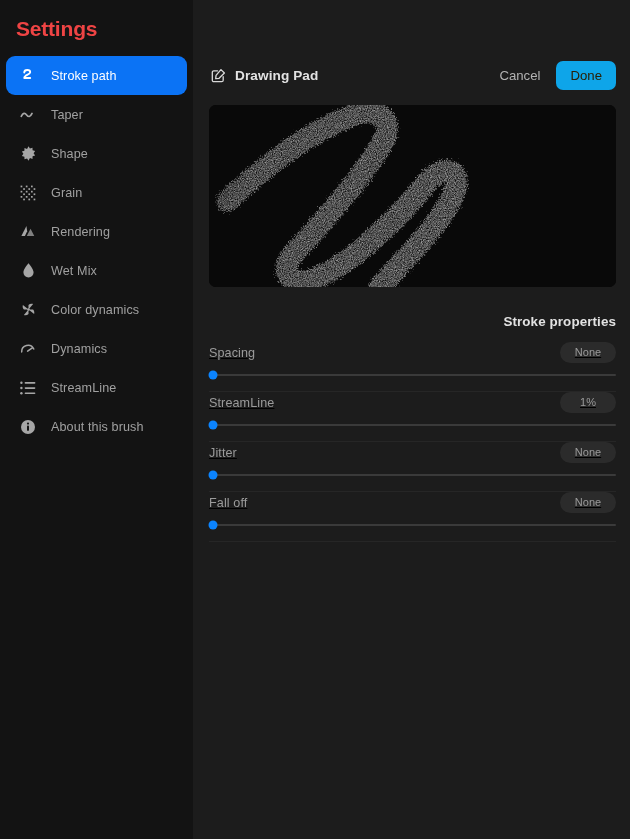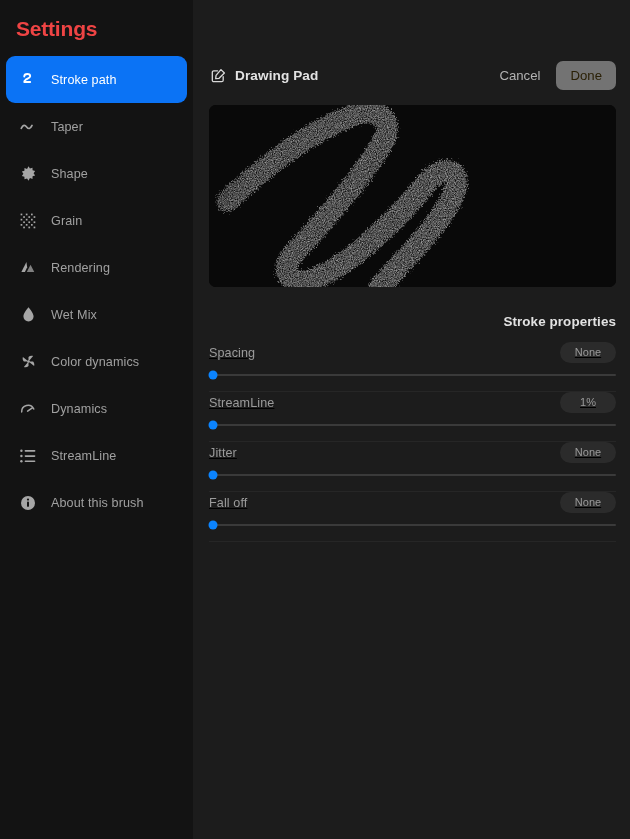--- a/index.html
+++ b/index.html
@@ -35,21 +35,21 @@
     color: #ef4444;
     letter-spacing: -0.2px;
     padding: 0 0 0 16px;
     line-height: 30px;
     margin-bottom: 12px;
   }
   .nav-list { list-style: none; }
   .nav-item {
     display: flex;
     align-items: center;
-    height: 47px;
+    height: 39px;
     margin: 0 6px 0 6px;
     padding-left: 11px;
     border-radius: 9px;
     cursor: default;
   }
   .nav-item.active {
     background: #0b73f5;
   }
   .nav-icon {
     width: 22px;
@@ -105,21 +105,21 @@
     background: none;
     border: none;
     padding: 6px 10px;
     margin-right: 6px;
     cursor: pointer;
     font-family: inherit;
   }
   .done-btn {
     font-size: 13.2px;
     color: #2a2006;
-    background: #737373;
+    background: #0ea5e9;
     border: none;
     border-radius: 7px;
     padding: 7px 14px;
     cursor: pointer;
     font-family: inherit;
   }
 
   
   .pad {
     margin: 1px 14px 0 16px;

